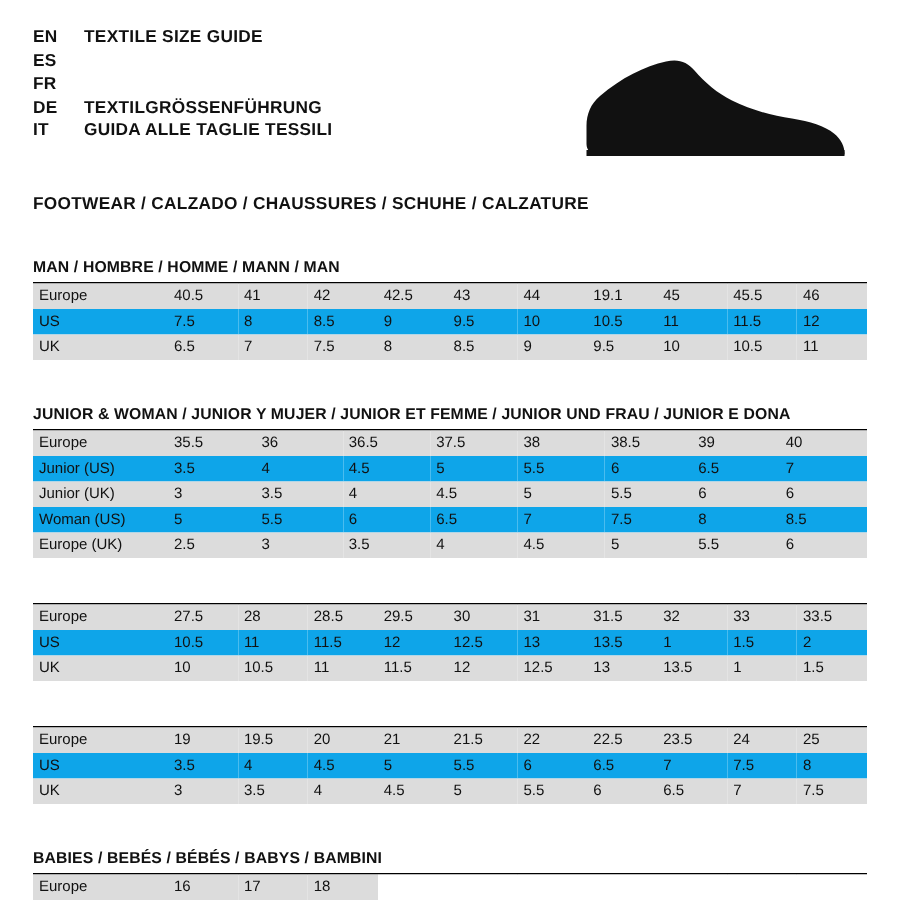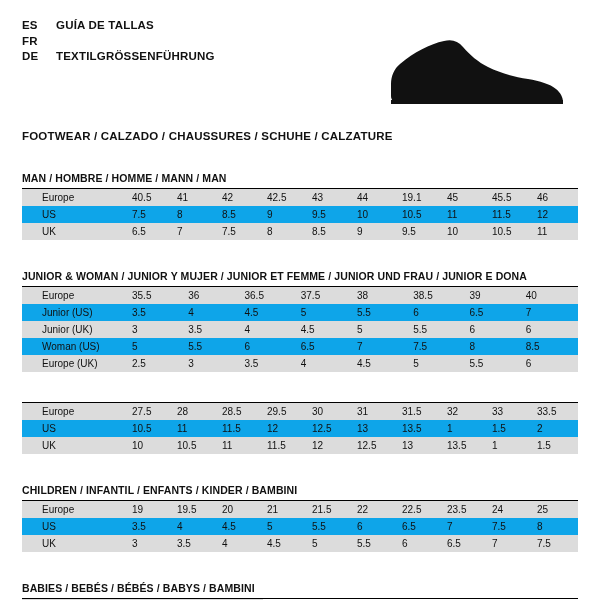--- a/index.html
+++ b/index.html
@@ -87,21 +87,21 @@
   table.size td {
     font-size: 10px;
     height: 17px;
     line-height: 17px;
     padding: 0 0 0 4px;
     vertical-align: middle;
     white-space: nowrap;
   }
   table.size td.label {
     width: 86px;
-    padding-left: 20px;
+    padding-left: 4px;
   }
   tr.shaded td {
     background: #dcdcdc;
   }
   tr.plain td {
     background: #0ea5e9;
   }
 
   
   .babies table.size {
@@ -109,29 +109,36 @@
   }
 </style>
 </head>
 <body>
 
 <div class="page">
 
   <div class="header">
     <div class="langblock">
       <div class="langrow">
+        <span class="langcode">EN</span>
+        <span class="langtitle">TEXTILE SIZE GUIDE</span>
+      </div>
+      <div class="langrow">
         <span class="langcode">ES</span>
-        <span class="langtitle">GUÍA DE TALLAS</span>
       </div>
       <div class="langrow">
         <span class="langcode">FR</span>
       </div>
       <div class="langrow">
         <span class="langcode">DE</span>
         <span class="langtitle">TEXTILGRÖSSENFÜHRUNG</span>
+      </div>
+      <div class="langrow">
+        <span class="langcode">IT</span>
+        <span class="langtitle">GUIDA ALLE TAGLIE TESSILI</span>
       </div>
     </div>
 
     <div class="shoe-wrap">
       <svg viewBox="0 0 190 80" width="190" height="80" aria-hidden="true">
         <path fill="#111111" d="M18 32 C32 20 48 12 62 9 C70 7 76 9 81 15 C88 23 96 30 106 35 C118 41 132 45 146 47 C158 49 168 52 174 57 C179 61 181 66 181 70 L181 71 L16 71 C12 71 9 68 9 64 L9 52 C9 44 12 37 18 32 Z"></path>
         <rect x="9" y="68" width="172" height="4" fill="#111111"></rect>
       </svg>
     </div>
   </div>
@@ -291,21 +298,20 @@
         <td>13</td>
         <td>13.5</td>
         <td>1</td>
         <td>1.5</td>
       </tr>
     </tbody>
       </table>
   </div>
 
   <div class="group">
-    <div class="group-title">CHILDREN / INFANTIL / ENFANTS / KINDER / BAMBINI</div>
     <hr class="hr">
     <table class="size">
       <tbody>
           <tr class="shaded">
         <td class="label">Europe</td>
         <td>19</td>
         <td>19.5</td>
         <td>20</td>
         <td>21</td>
         <td>21.5</td>

